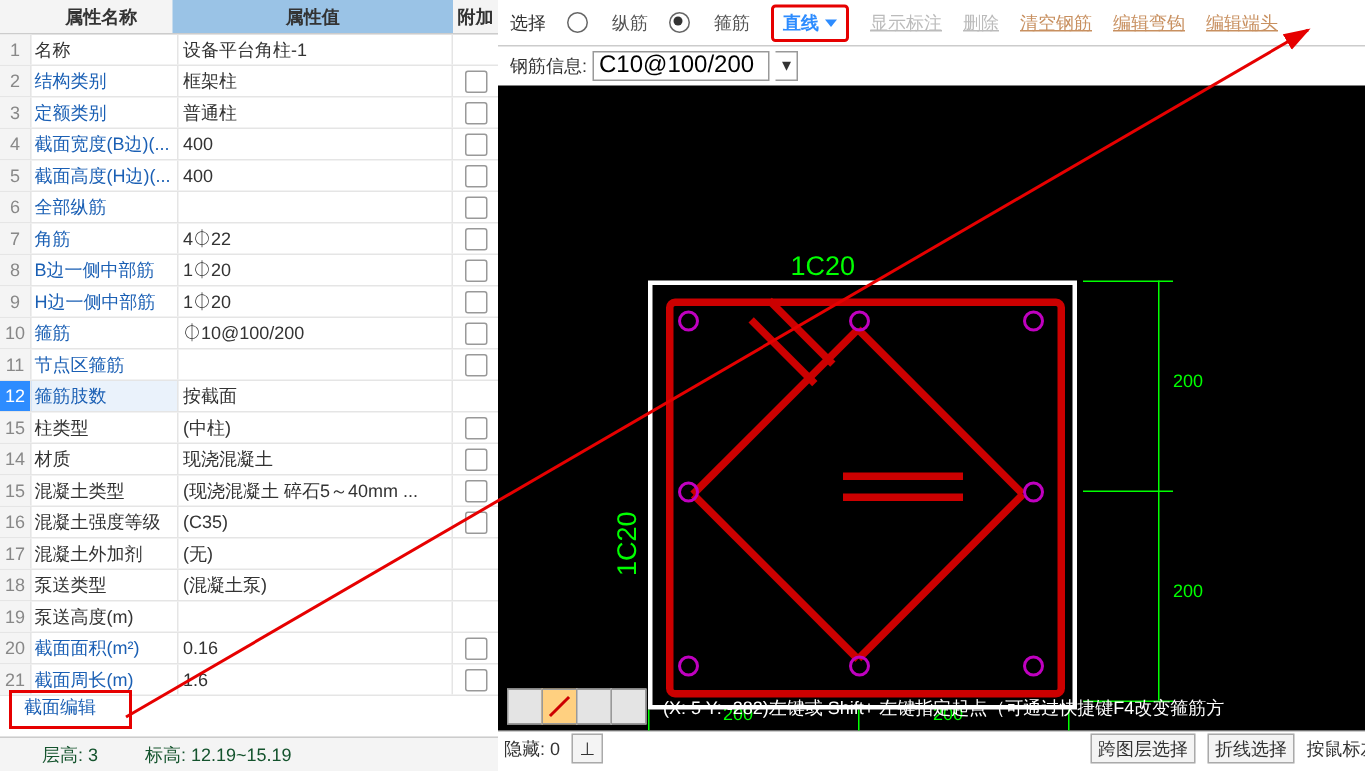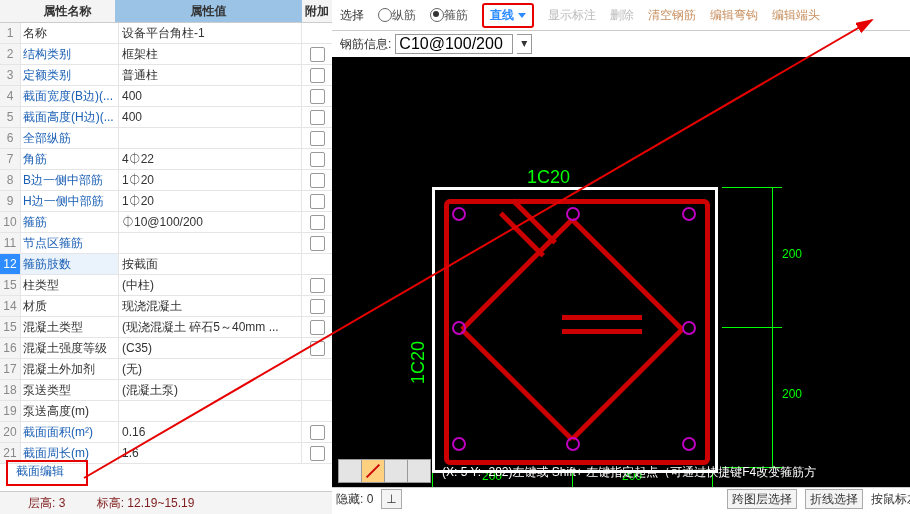--- a/index.html
+++ b/index.html
@@ -15,32 +15,32 @@
   .prow .c0{width:20px;text-align:center;color:#888;background:#f4f4f4;border-right:1px solid #e5e5e5;}
   .prow .c1{width:95px;padding-left:2px;border-right:1px solid #e5e5e5;overflow:hidden;white-space:nowrap;}
   .prow .c2{flex:1;padding-left:3px;border-right:1px solid #e5e5e5;overflow:hidden;white-space:nowrap;}
   .prow .c3{width:30px;text-align:center;}
   .lnk{color:#1a5fb4;}
   .prow.sel .c0{background:#2d8cff;color:#fff;}
   .prow.sel .c1{background:#eaf2fb;}
   .cb{display:inline-block;width:13px;height:13px;border:1px solid #999;border-radius:2px;vertical-align:middle;}
   #sec-edit{position:absolute;left:10px;bottom:32px;padding:2px 6px;color:#1a5fb4;}
   #sec-edit-box{position:absolute;left:6px;bottom:28px;width:78px;height:22px;border:2px solid #e60000;}
-  #left-foot{position:absolute;left:0;bottom:0;width:100%;height:22px;line-height:22px;background:#f4f4f4;border-top:1px solid #ccc;color:#7f1d1d;}
+  #left-foot{position:absolute;left:0;bottom:0;width:100%;height:22px;line-height:22px;background:#f4f4f4;border-top:1px solid #ccc;color:#14532d;}
   #left-foot span{margin-left:28px;}
 
   
   #right{position:absolute;left:332px;top:0;width:663px;height:514px;background:#fff;}
   #topbar{height:30px;display:flex;align-items:center;gap:14px;padding:0 8px;border-bottom:1px solid #ccc;}
-  #topbar label{display:flex;align-items:center;gap:0;color:#555;}
+  #topbar label{display:flex;align-items:center;gap:16px;color:#555;}
   .radio{display:inline-block;width:12px;height:12px;border:1px solid #666;border-radius:50%;position:relative;}
   .radio.on::after{content:"";position:absolute;left:2px;top:2px;width:6px;height:6px;border-radius:50%;background:#333;}
   #line-btn{display:flex;align-items:center;gap:4px;padding:2px 6px;border:2px solid #e60000;border-radius:3px;color:#2d8cff;font-weight:bold;}
   #line-btn .dd{width:0;height:0;border-left:4px solid transparent;border-right:4px solid transparent;border-top:5px solid #2d8cff;}
-  .tbar-btn{color:#c89060;}
+  .tbar-btn{color:#c89060;text-decoration:underline;}
   .tbar-btn.dis{color:#bbb;}
   #infobar{height:26px;display:flex;align-items:center;gap:4px;padding:0 8px;}
   #infobar input{height:18px;width:110px;border:1px solid #999;padding:0 3px;font-size:16px;}
   .combo-dd{display:inline-block;width:14px;height:18px;border:1px solid #999;border-left:none;text-align:center;line-height:16px;}
 
   #canvas{position:relative;width:100%;height:430px;background:#000;}
   
   .dimv{position:absolute;color:#0f0;font-size:12px;}
   .dimline{position:absolute;background:#0f0;}
   

